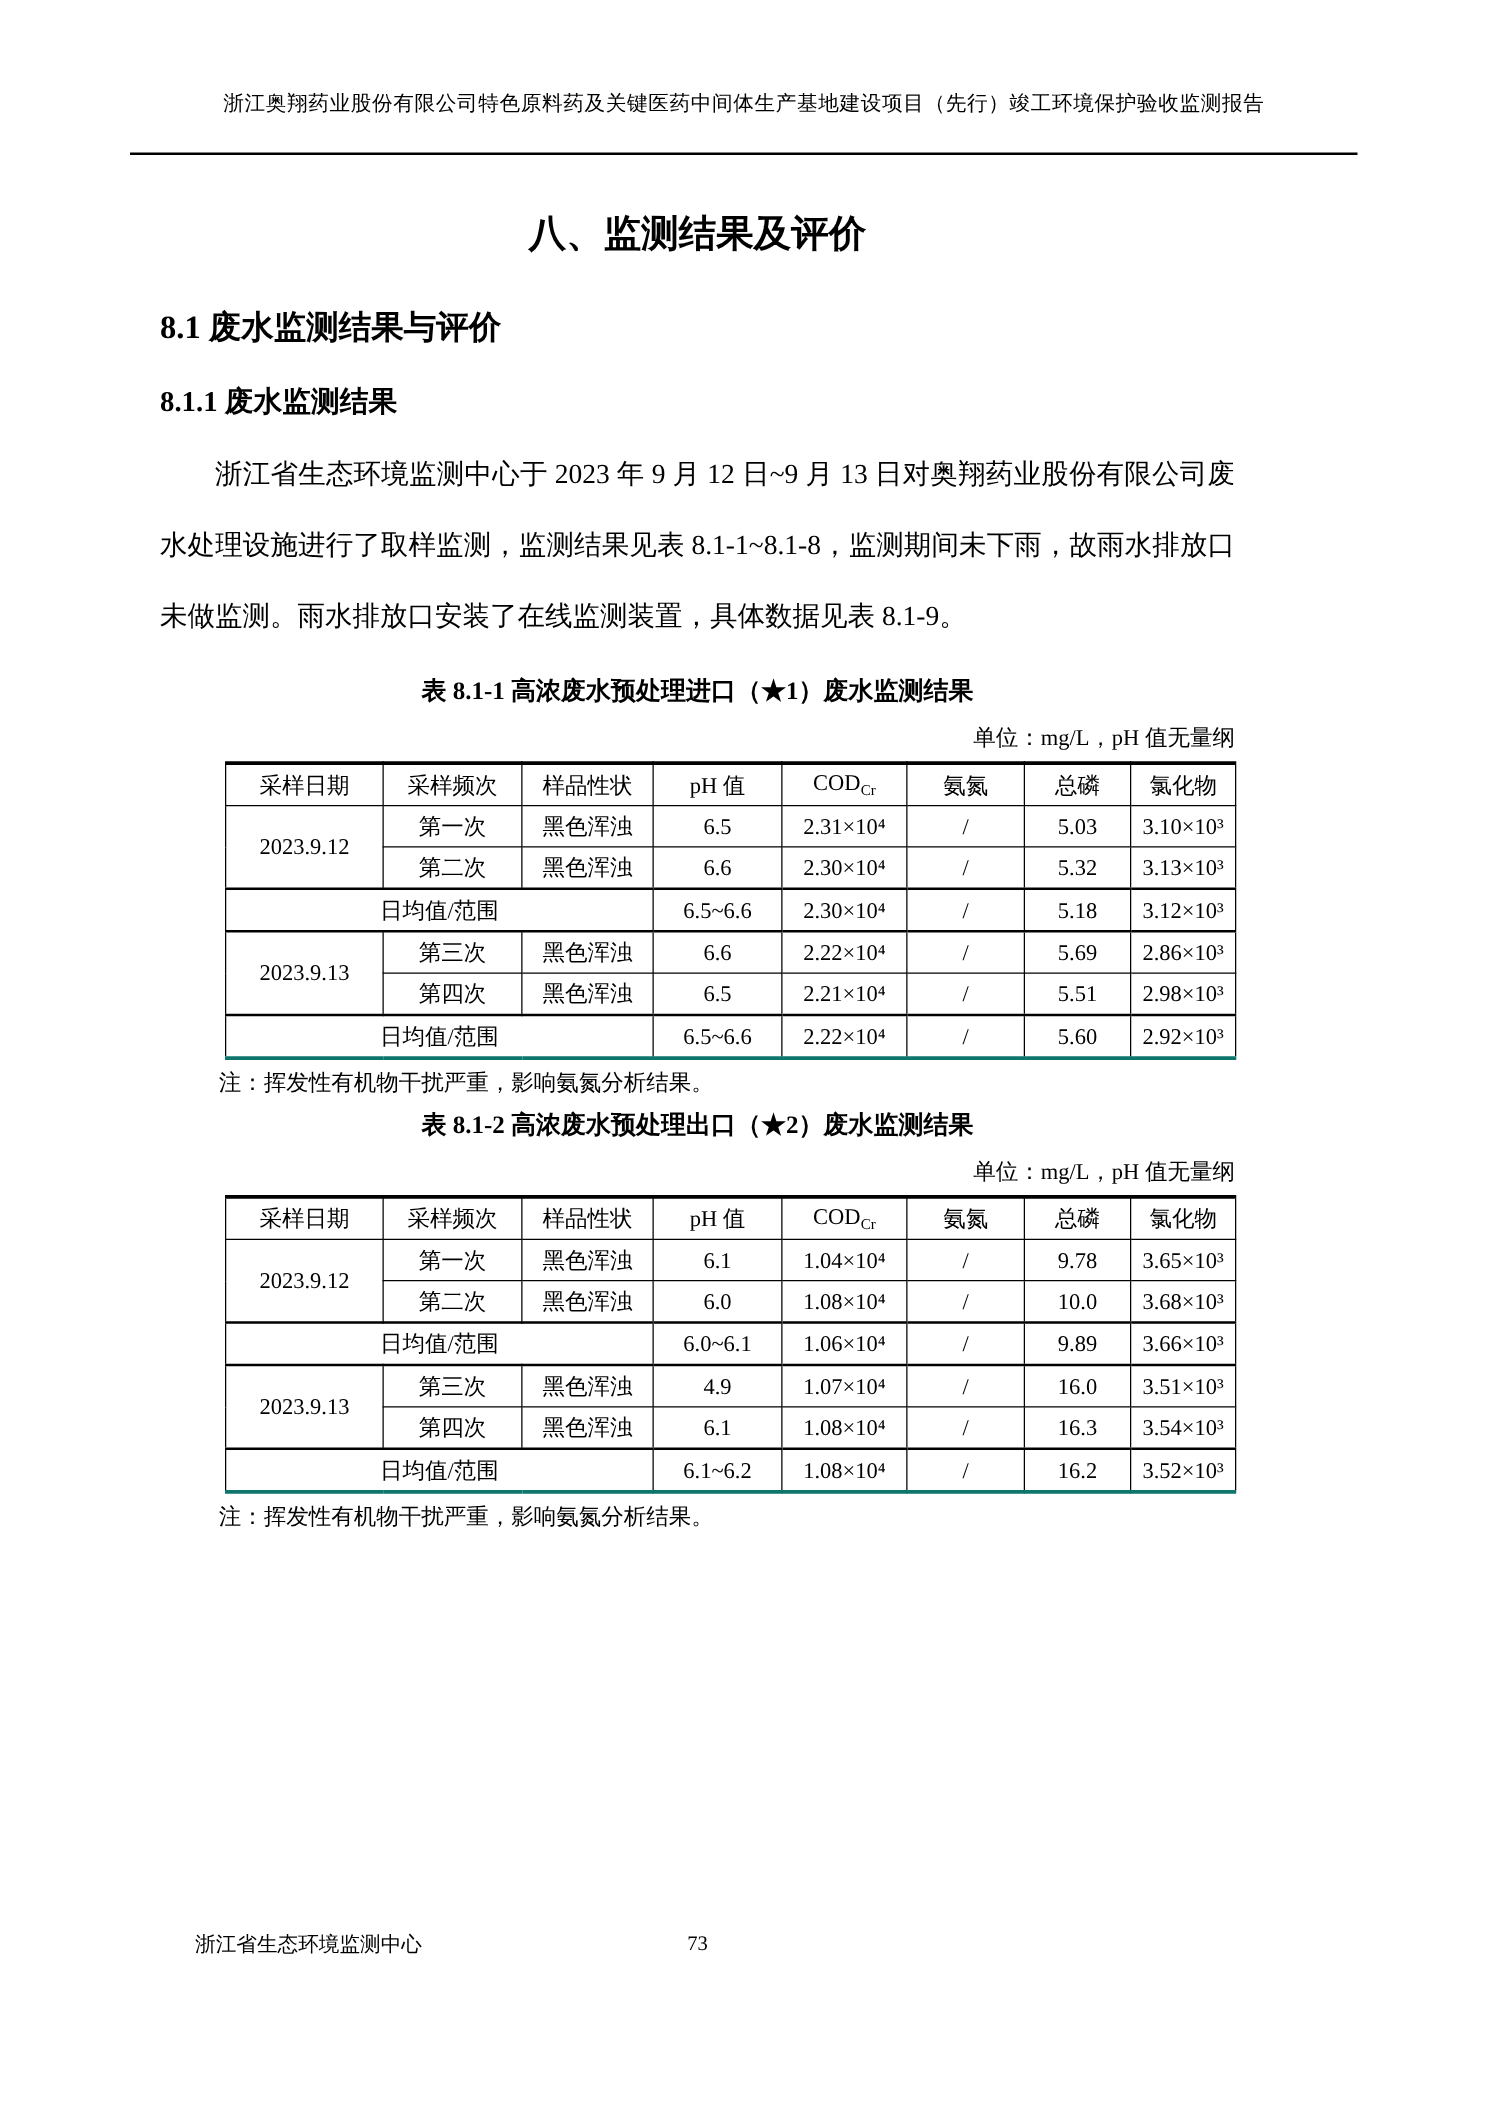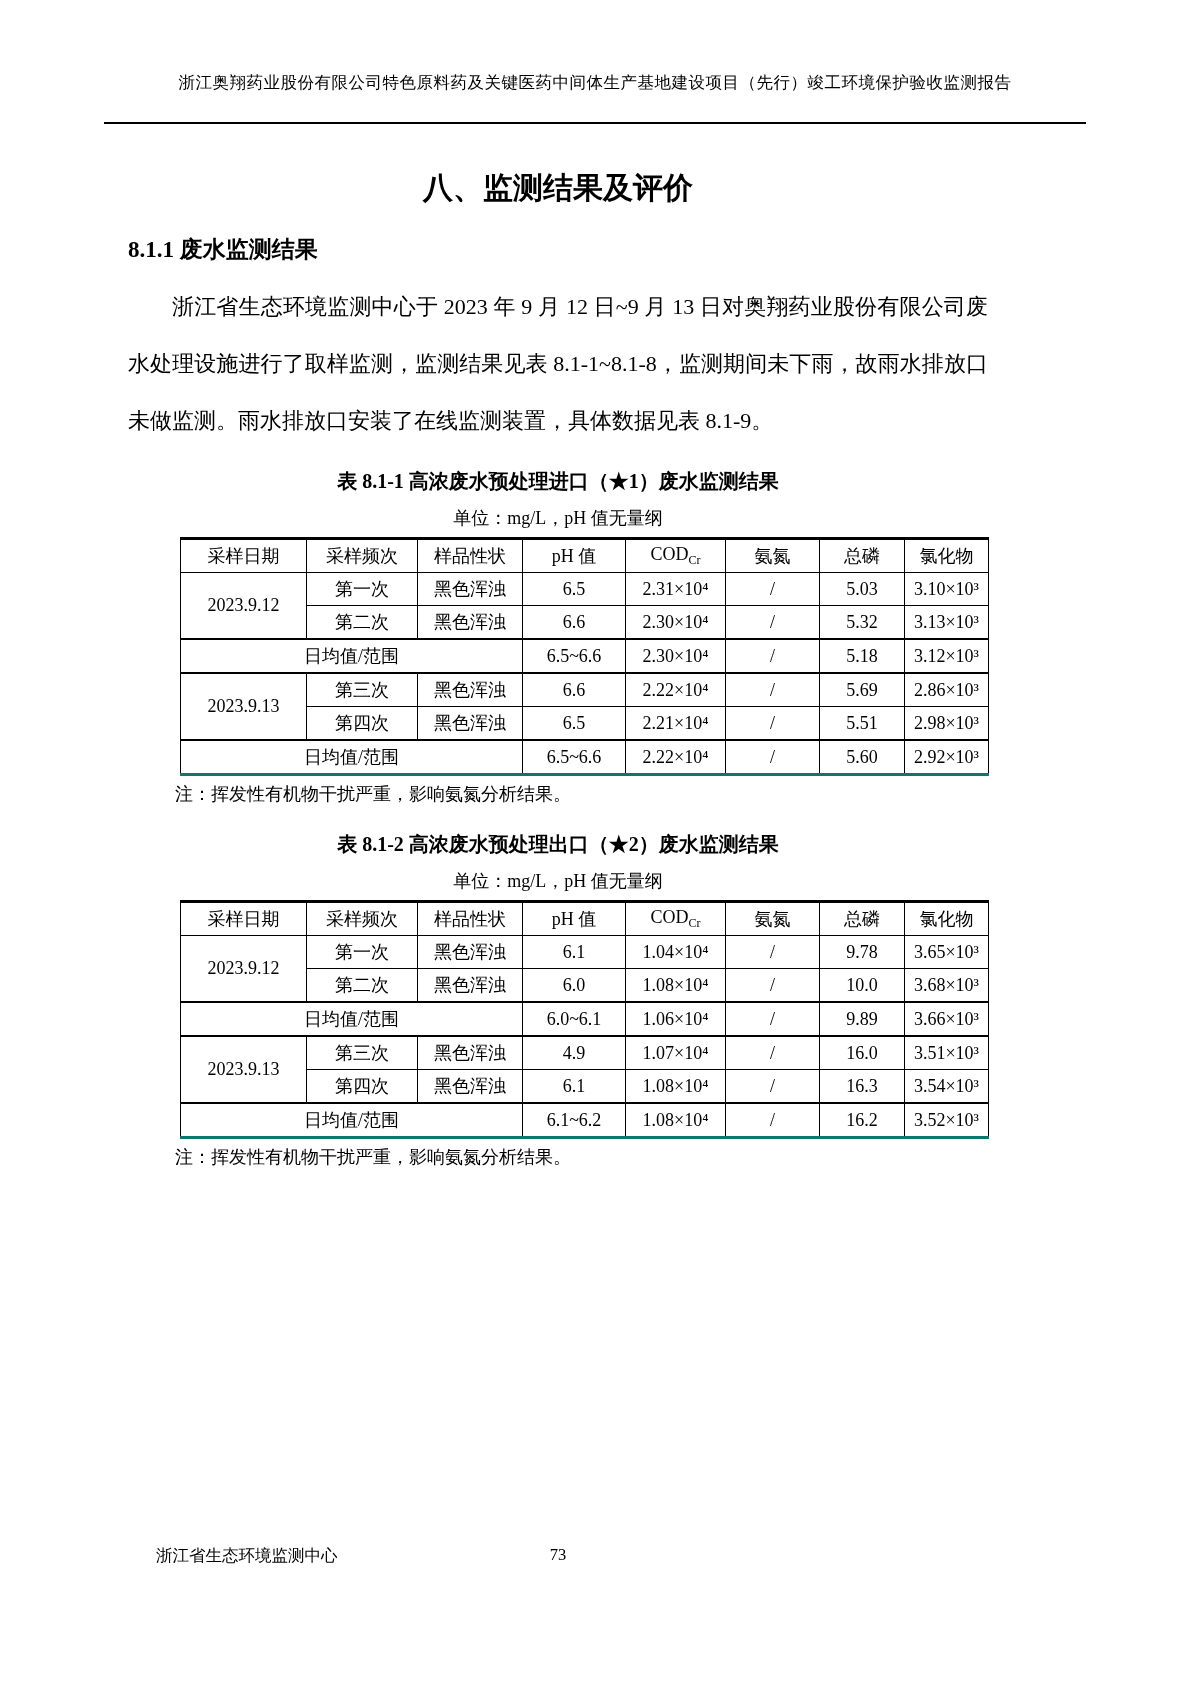--- a/index.html
+++ b/index.html
@@ -21,23 +21,23 @@
   .sec-1{font-size:26px;font-weight:bold;line-height:36px;margin:36px 0 0 0;}
   .sec-2{font-size:23px;font-weight:bold;line-height:32px;margin:26px 0 0 0;}
   .body-par{
     font-size:22px;line-height:57px;text-align:justify;
     text-indent:2em;margin:12px 0 0 0;
   }
   .tbl-caption{
     font-size:20px;font-weight:bold;text-align:center;
     line-height:28px;margin:18px 0 0 0;
   }
-  .tbl-caption.second{margin-top:24px;}
+  .tbl-caption.second{margin-top:8px;}
   .unit-note{
-    font-size:18px;text-align:center;line-height:26px;margin:10px 0 0 0;
+    font-size:18px;text-align:right;line-height:26px;margin:10px 0 0 0;
   }
   .tbl-wrap{margin:6px 0 0 52px;width:808px;}
   table.data-table{
     border-collapse:collapse;table-layout:fixed;width:808px;
     border-top:3px solid #000;border-bottom:3px solid #0f766e;
     font-size:18px;
   }
   table.data-table td{
     border:1px solid #000;height:32px;text-align:center;
     vertical-align:middle;padding:0 2px;overflow:hidden;
@@ -51,20 +51,21 @@
   .footer .org{position:absolute;left:28px;top:0;}
   .footer .pgnum{position:absolute;left:50%;transform:translateX(-50%);top:0;}
 </style>
 </head>
 <body>
 
 <div class="doc-header">浙江奥翔药业股份有限公司特色原料药及关键医药中间体生产基地建设项目（先行）竣工环境保护验收监测报告</div>
 
 <div class="main">
   <div class="page-title">八、监测结果及评价</div>
+  <div class="sec-1">8.1 废水监测结果与评价</div>
   <div class="sec-2">8.1.1 废水监测结果</div>
   <p class="body-par">浙江省生态环境监测中心于 2023 年 9 月 12 日~9 月 13 日对奥翔药业股份有限公司废水处理设施进行了取样监测，监测结果见表 8.1-1~8.1-8，监测期间未下雨，故雨水排放口未做监测。雨水排放口安装了在线监测装置，具体数据见表 8.1-9。</p>
 
   <div class="tbl-caption">表 8.1-1 高浓废水预处理进口（★1）废水监测结果</div>
   <div class="unit-note">单位：mg/L，pH 值无量纲</div>
   <div class="tbl-wrap">
       <table class="data-table">
         <colgroup>
           <col style="width: 126px;">
           <col style="width: 111px;">

